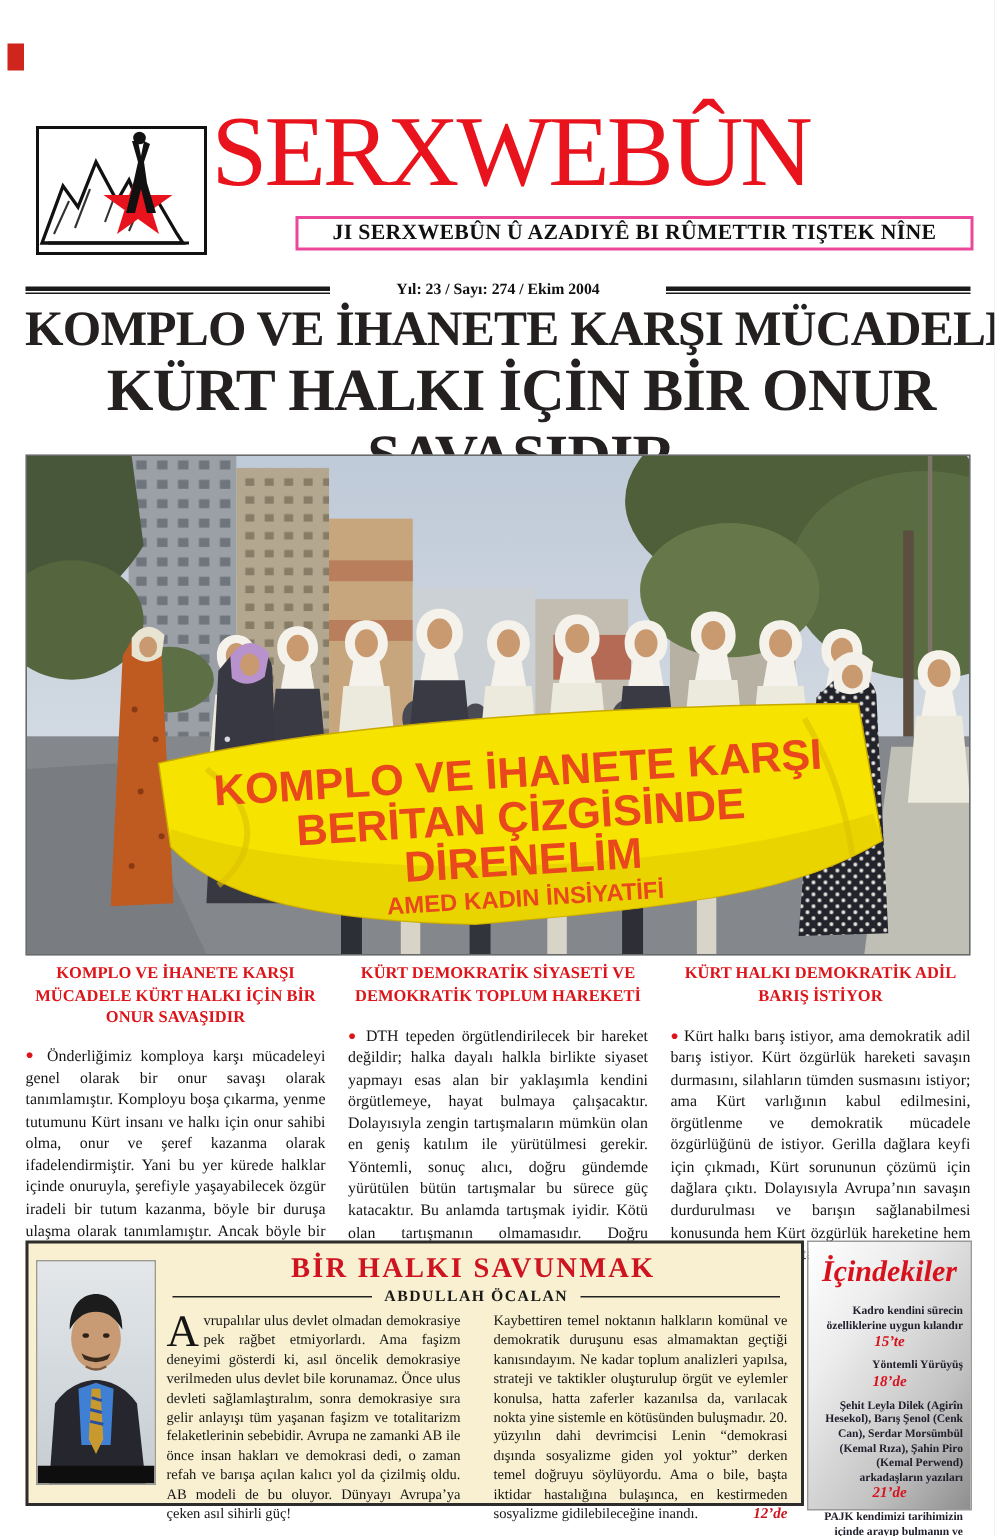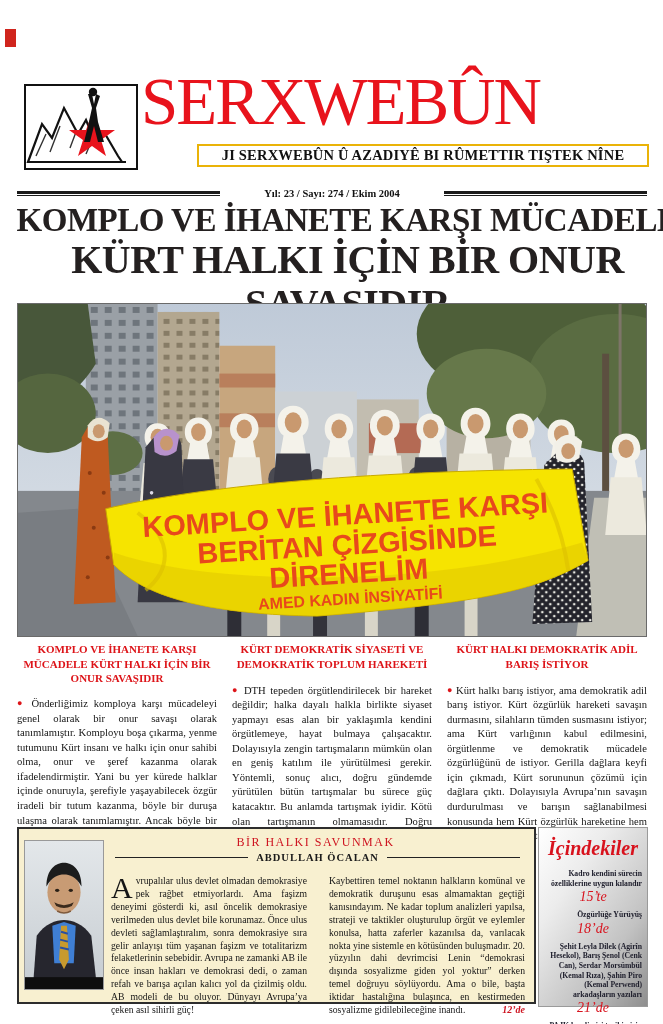--- a/index.html
+++ b/index.html
@@ -8,21 +8,21 @@
   
   .corner-mark{position:absolute;left:5px;top:29px;width:11px;height:18px;background:#d0251d;}
   
   .masthead{position:absolute;left:17px;top:82px;width:630px;height:104px;}
   .logo-box{position:absolute;left:7px;top:2px;width:114px;height:86px;border:2px solid #111;
             box-sizing:border-box;background:#fff;}
   .logo-box svg{width:100%;height:100%;display:block;}
   .paper-title{position:absolute;left:124px;top:-14px;width:506px;text-align:left;
                font-size:67px;font-weight:normal;color:#e8131c;letter-spacing:-2px;line-height:1;
                font-family:"Liberation Serif",serif;white-space:nowrap;}
-  .tagline-box{position:absolute;left:180px;top:62px;width:452px;border:2px solid #eab308;
+  .tagline-box{position:absolute;left:180px;top:62px;width:452px;border:2px solid #ec4899;
                box-sizing:border-box;text-align:center;font-size:14.5px;font-weight:bold;
                letter-spacing:.2px;padding:1px 2px;background:#fff;color:#111;}
   
   .dateline{position:absolute;left:17px;top:188px;width:630px;display:flex;align-items:center;gap:36px;}
   .dateline .rule{flex:1;height:5px;border-top:3px solid #1a1a1a;border-bottom:1.5px solid #1a1a1a;box-sizing:border-box;}
   .dateline .date-text{margin:0 8px;font-size:10.5px;font-weight:bold;color:#111;white-space:nowrap;}
   
   .headline{position:absolute;left:0;top:202px;width:663px;text-align:center;color:#242020;line-height:1.1;padding-left:16px;}
   .headline .l1{font-size:33px;font-weight:bold;letter-spacing:-.5px;}
   .headline .l2{font-size:40px;font-weight:bold;letter-spacing:-.5px;}
@@ -35,40 +35,40 @@
            grid-template-columns:1fr 1fr 1fr;column-gap:15px;}
   .col-heading{color:#dd1419;font-weight:bold;font-size:11px;line-height:1.32;text-align:center;
                min-height:30px;margin:0 4px 7px 4px;}
   .col-body{font-size:10.6px;line-height:14.55px;text-align:justify;color:#141414;}
   .bullet{color:#dd1419;font-size:9px;vertical-align:1px;}
   .pageref{float:right;color:#dd1419;font-weight:bold;font-style:italic;font-size:10.5px;
            padding-left:6px;}
   
   .feature-box{position:absolute;left:17px;top:827px;width:519px;height:177px;background:#f8f0d0;
                border:2px solid #2d2d2d;box-sizing:border-box;}
-  .feature-title{text-align:center;color:#ce1420;font-weight:normal;font-size:12px;
+  .feature-title{text-align:center;color:#ce1420;font-weight:bold;font-size:19px;
                  letter-spacing:1.5px;margin:6px 10px 0 88px;}
   .feature-byline{display:flex;align-items:center;margin:2px 14px 4px 96px;}
   .feature-byline .rule{flex:1;border-top:1.2px solid #222;}
   .byline-name{margin:0 8px;font-size:10.5px;font-weight:bold;letter-spacing:1px;color:#1a1a1a;white-space:nowrap;}
   .ocalan-photo{position:absolute;left:5px;top:11px;width:80px;height:150px;border:1px solid #999;
                 box-sizing:border-box;}
   .ocalan-photo svg{display:block;width:100%;height:100%;}
   .feature-cols{position:absolute;left:92px;top:46px;right:9px;display:grid;
                 grid-template-columns:1fr 1fr;column-gap:22px;font-family:Liberation Serif, serif;}
   .feature-col{font-size:9.7px;line-height:12.9px;text-align:justify;color:#151515;}
   .feature-col.dropcap::first-letter{float:left;font-size:30px;line-height:24px;padding:1px 3px 0 0;}
   .feature-page{float:right;color:#ce1420;font-weight:bold;font-style:italic;font-size:10px;padding-left:5px;}
   
   .toc-box{position:absolute;left:538px;top:827px;width:110px;height:180px;box-sizing:border-box;
            background:linear-gradient(125deg,#ffffff 0%,#ececec 30%,#c2c2c2 70%,#8e8e8e 100%);
            border:1px solid #9a9a9a;text-align:center;padding:9px 5px 0 5px;}
   .toc-title{color:#d8121d;font-style:italic;font-weight:bold;font-size:20px;margin-bottom:9px;}
   .toc-item-text{font-size:7.7px;font-weight:bold;line-height:9.6px;color:#20202e;text-align:right;}
-  .toc-page{color:#d8121d;font-size:14px;font-weight:normal;font-style:italic;margin:1px 0 5px 0;}
+  .toc-page{color:#d8121d;font-size:10px;font-weight:bold;font-style:italic;margin:1px 0 5px 0;}
 </style>
 </head>
 <body>
 
 <div class="page">
 
   <div class="corner-mark"></div>
 
   <div class="masthead">
     <div class="logo-box">
@@ -300,21 +300,21 @@
     </div>
   </div>
 
   <div class="toc-box">
     <div class="toc-title">İçindekiler</div>
     <div class="toc-item">
       <div class="toc-item-text">Kadro kendini sürecin özelliklerine uygun kılandır</div>
       <div class="toc-page">15’te</div>
     </div>
     <div class="toc-item">
-      <div class="toc-item-text">Özgürlüğe Yürüyüş</div>
+      <div class="toc-item-text">Yöntemli Yürüyüş</div>
       <div class="toc-page">18’de</div>
     </div>
     <div class="toc-item">
       <div class="toc-item-text">Şehit Leyla Dilek (Agirîn Hesekol), Barış Şenol (Cenk Can), Serdar Morsümbül (Kemal Rıza), Şahin Piro (Kemal Perwend) arkadaşların yazıları</div>
       <div class="toc-page">21’de</div>
     </div>
     <div class="toc-item">
       <div class="toc-item-text">PAJK kendimizi tarihimizin içinde arayıp bulmanın ve bilmenin kararlaşmasıdır</div>
 
     </div>

